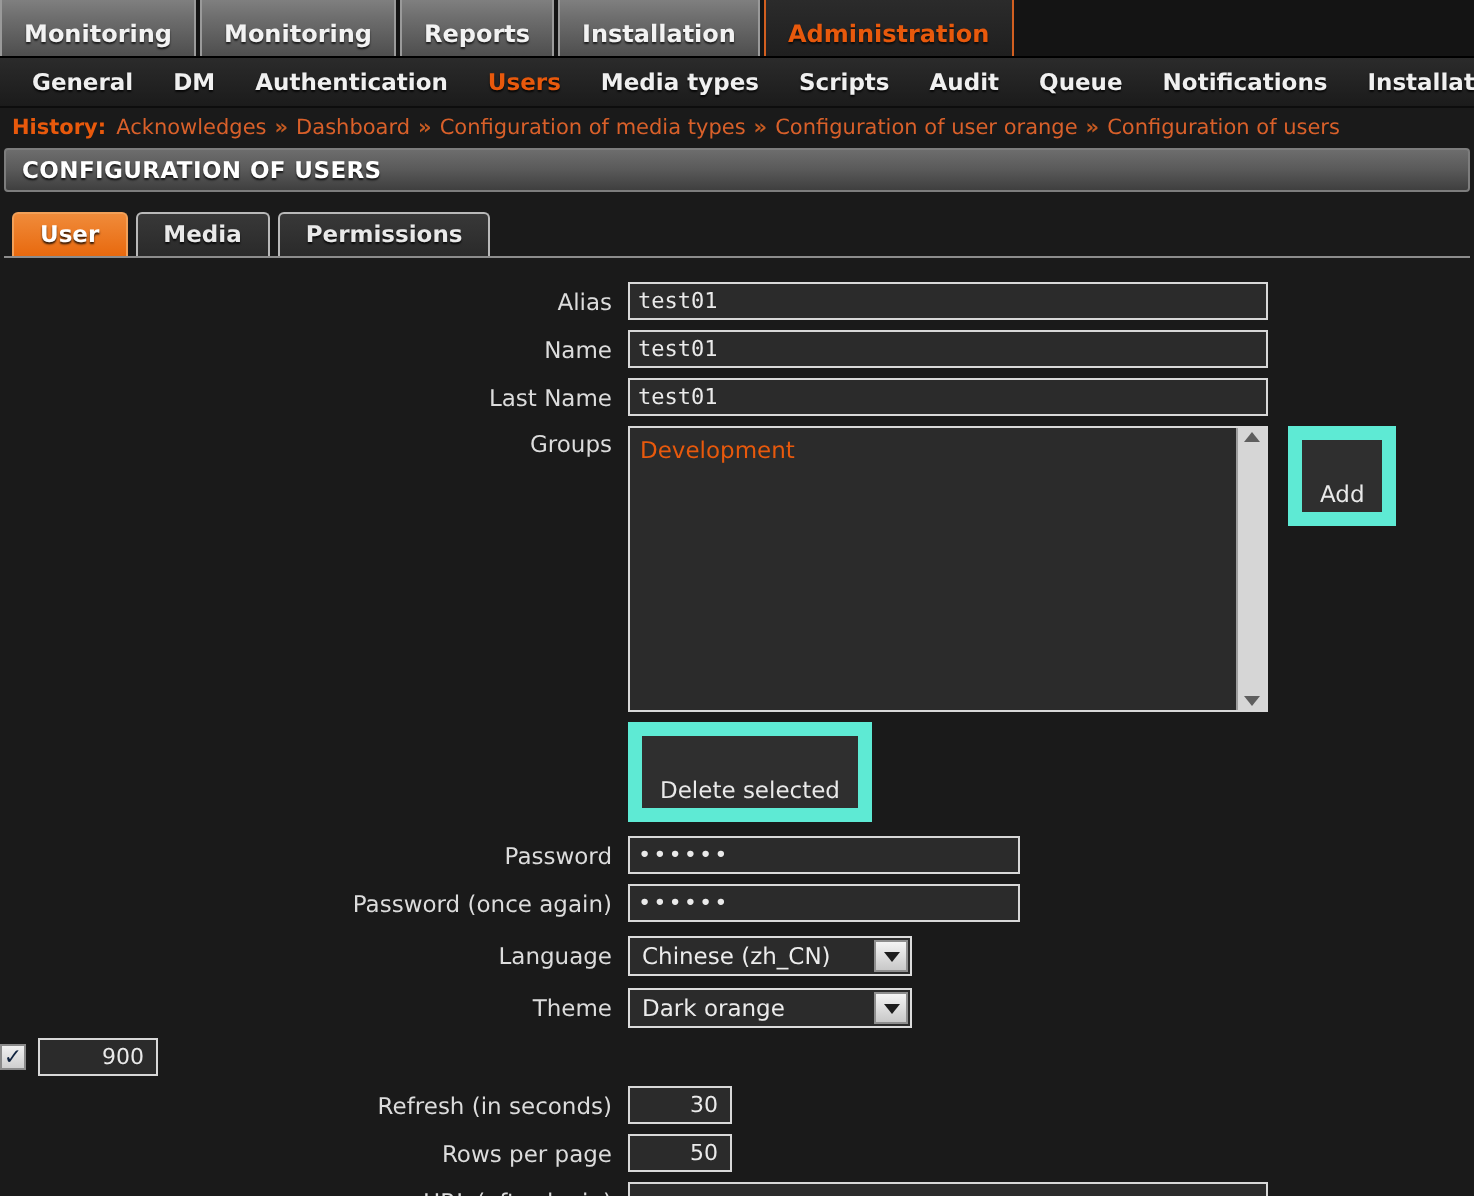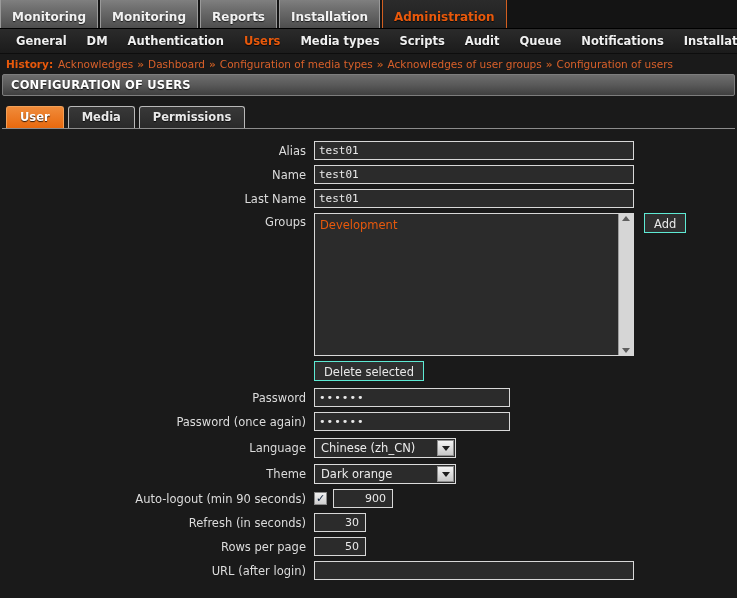--- a/index.html
+++ b/index.html
@@ -210,23 +210,23 @@
   .arr {
     width: 0; height: 0;
     border-left: 4px solid transparent;
     border-right: 4px solid transparent;
   }
   .arr.up { border-bottom: 5px solid #5e5e5e; }
   .arr.down { border-top: 5px solid #5e5e5e; }
 
   .btn {
     height: 20px;
-    padding: 1px 9px;
+    padding: 18px 9px;
     background: #2f2f2f;
-    border: 1px solid #5eead4;
+    border: 7px solid #5eead4;
     color: #e9e9e9;
     font-family: "DejaVu Sans", sans-serif;
     font-size: 11.5px;
     cursor: pointer;
     line-height: 18px;
   }
 
   
   .sel {
     height: 20px;
@@ -313,21 +313,21 @@
 </div>
 
 <div class="history">
   <span class="history-label">History:</span>
   <span class="history-link">Acknowledges</span>
   <span class="history-sep">»</span>
   <span class="history-link">Dashboard</span>
   <span class="history-sep">»</span>
   <span class="history-link">Configuration of media types</span>
   <span class="history-sep">»</span>
-  <span class="history-link">Acknowledges of user groups</span>
+  <span class="history-link">Configuration of user orange</span>
   <span class="history-sep">»</span>
   <span class="history-link">Configuration of users</span>
 </div>
 
 <div class="page-title-bar">
   <span class="page-title">CONFIGURATION OF USERS</span>
 </div>
 
 <div class="formtabs">
   <div class="ftab active">User</div>
@@ -415,21 +415,20 @@
         <span class="sel-text">Dark orange</span>
         <span class="sel-btn">
             <span class="carat"></span>
           </span>
       </div>
     </div>
   </div>
 
 
   <div class="row" style="margin-top:5px;">
-    <div class="lbl">Auto-logout (min 90 seconds)</div>
     <div class="fld">
       <span class="chk checked">
           <span class="tick">✓</span>
         </span>
       <input class="txt num w900" value="900" style="">
     </div>
   </div>
 
   <div class="row" style="margin-top:5px;">
     <div class="lbl">Refresh (in seconds)</div>

